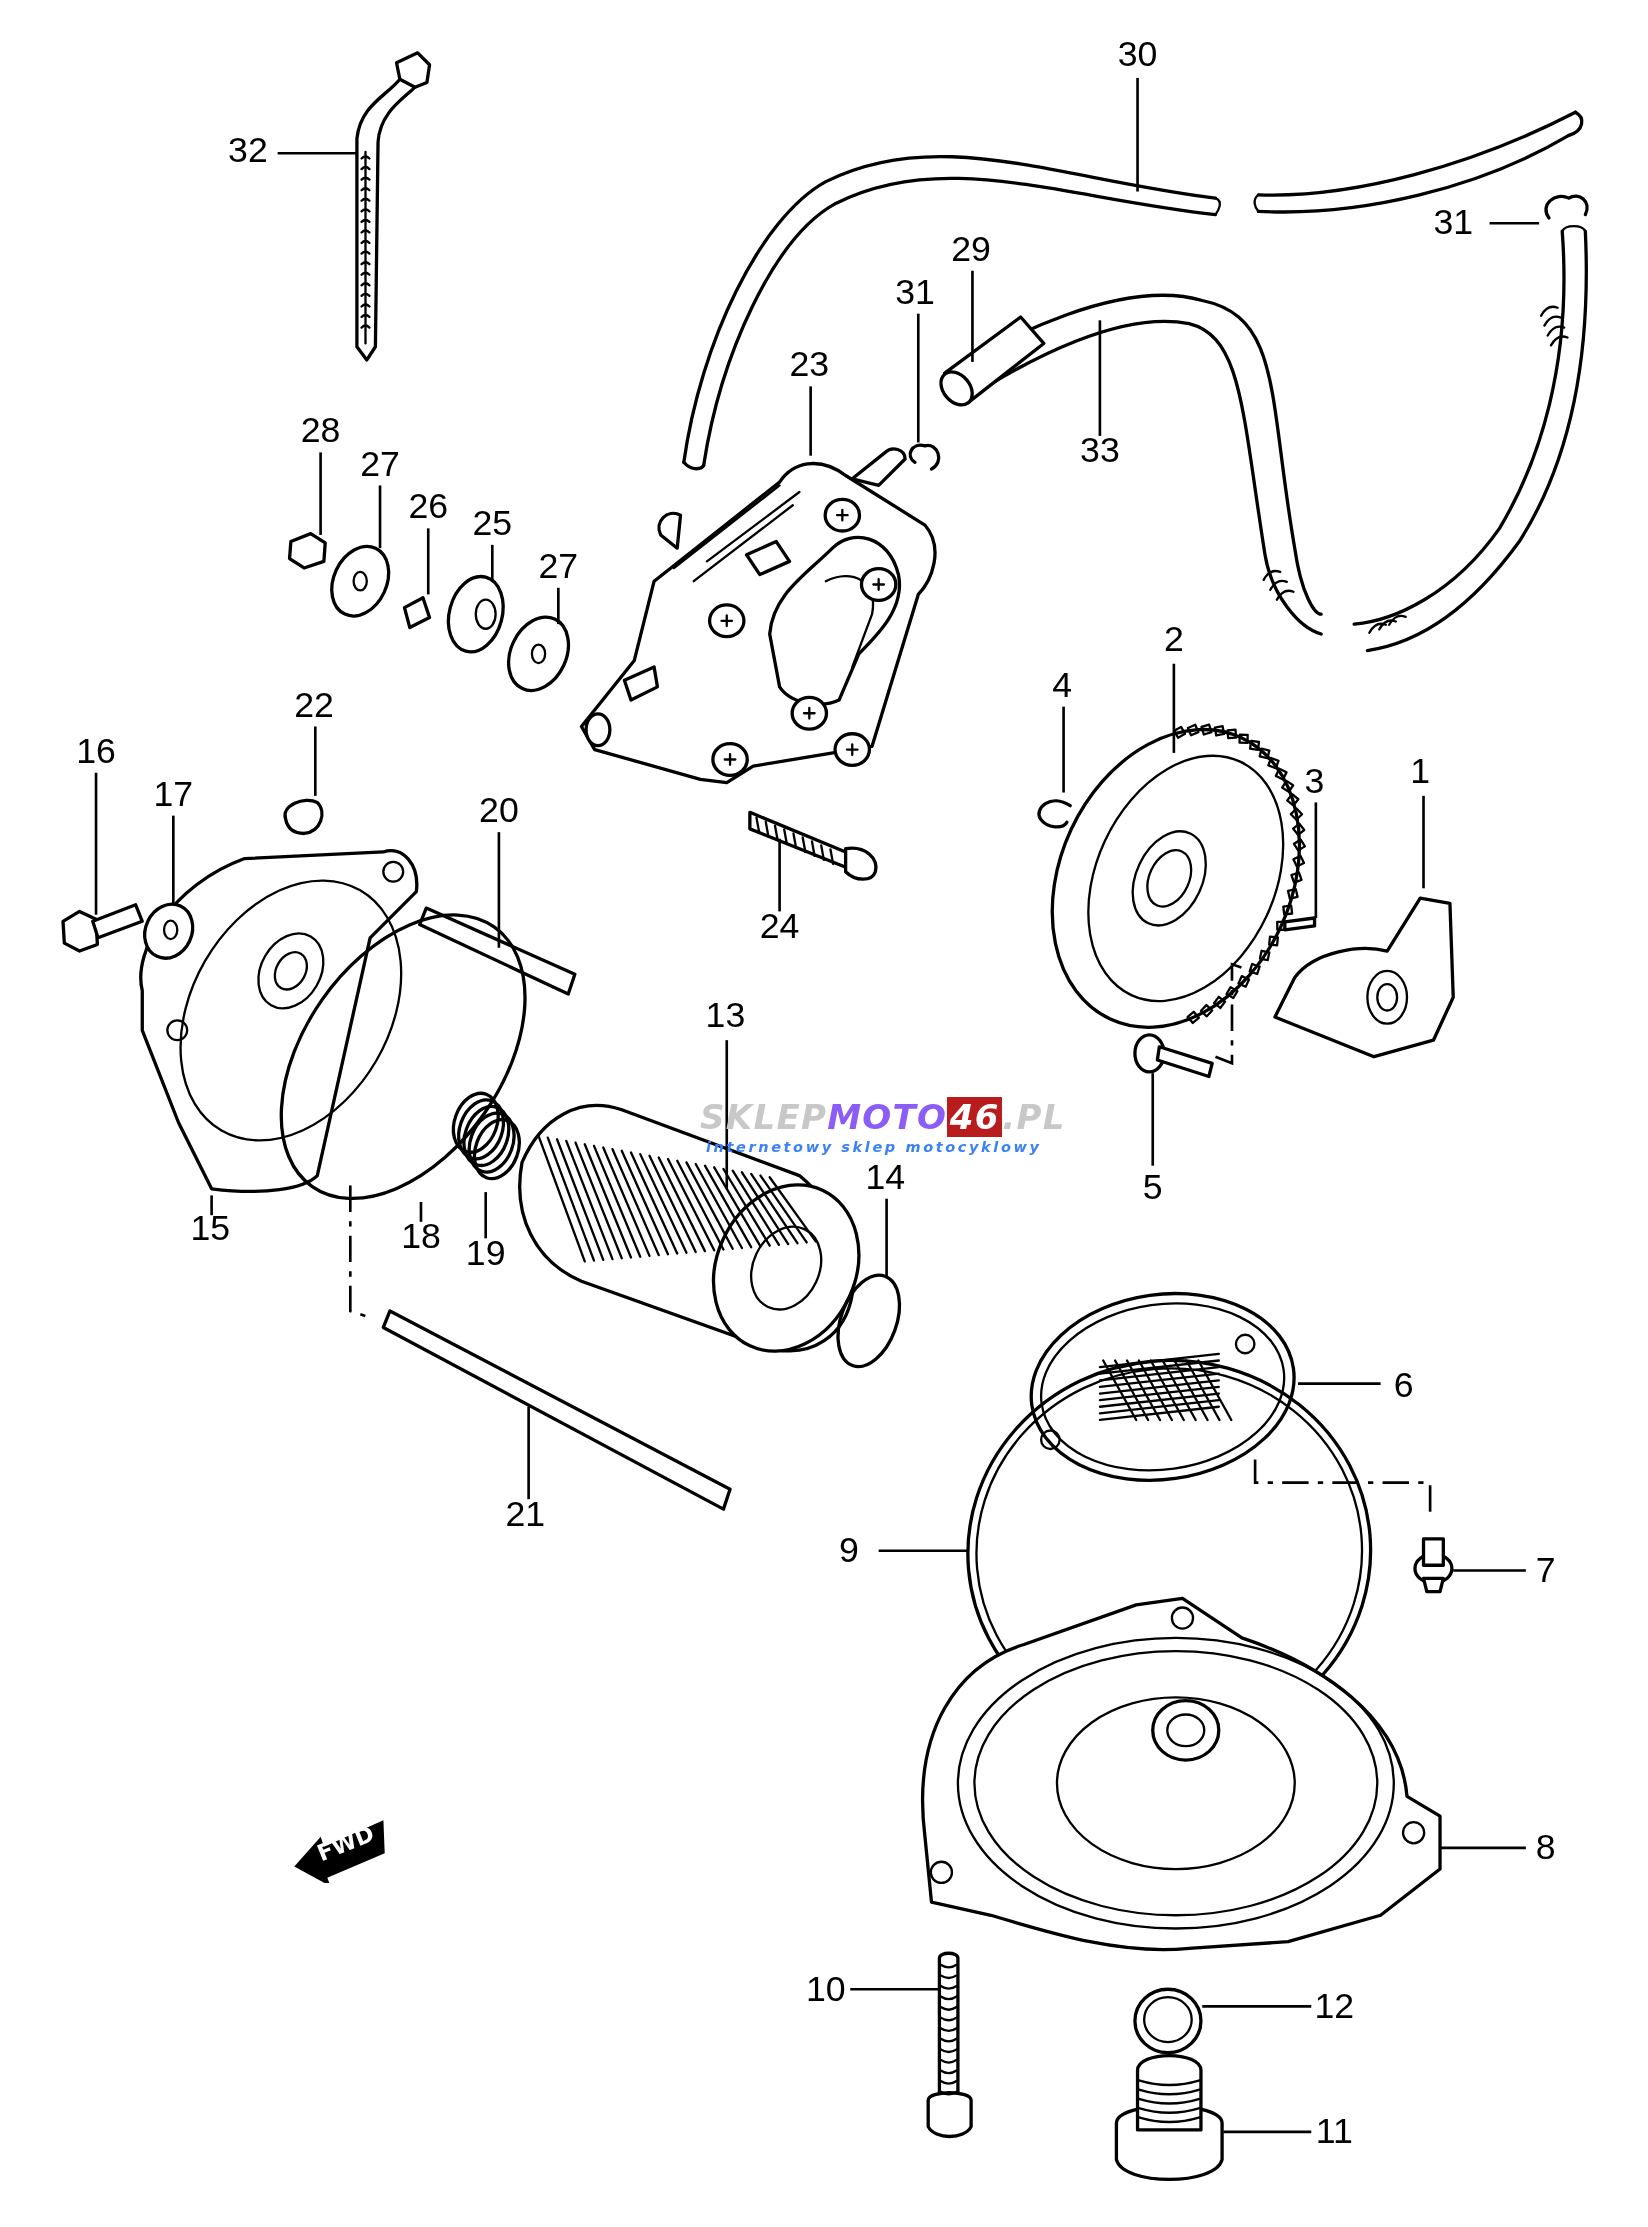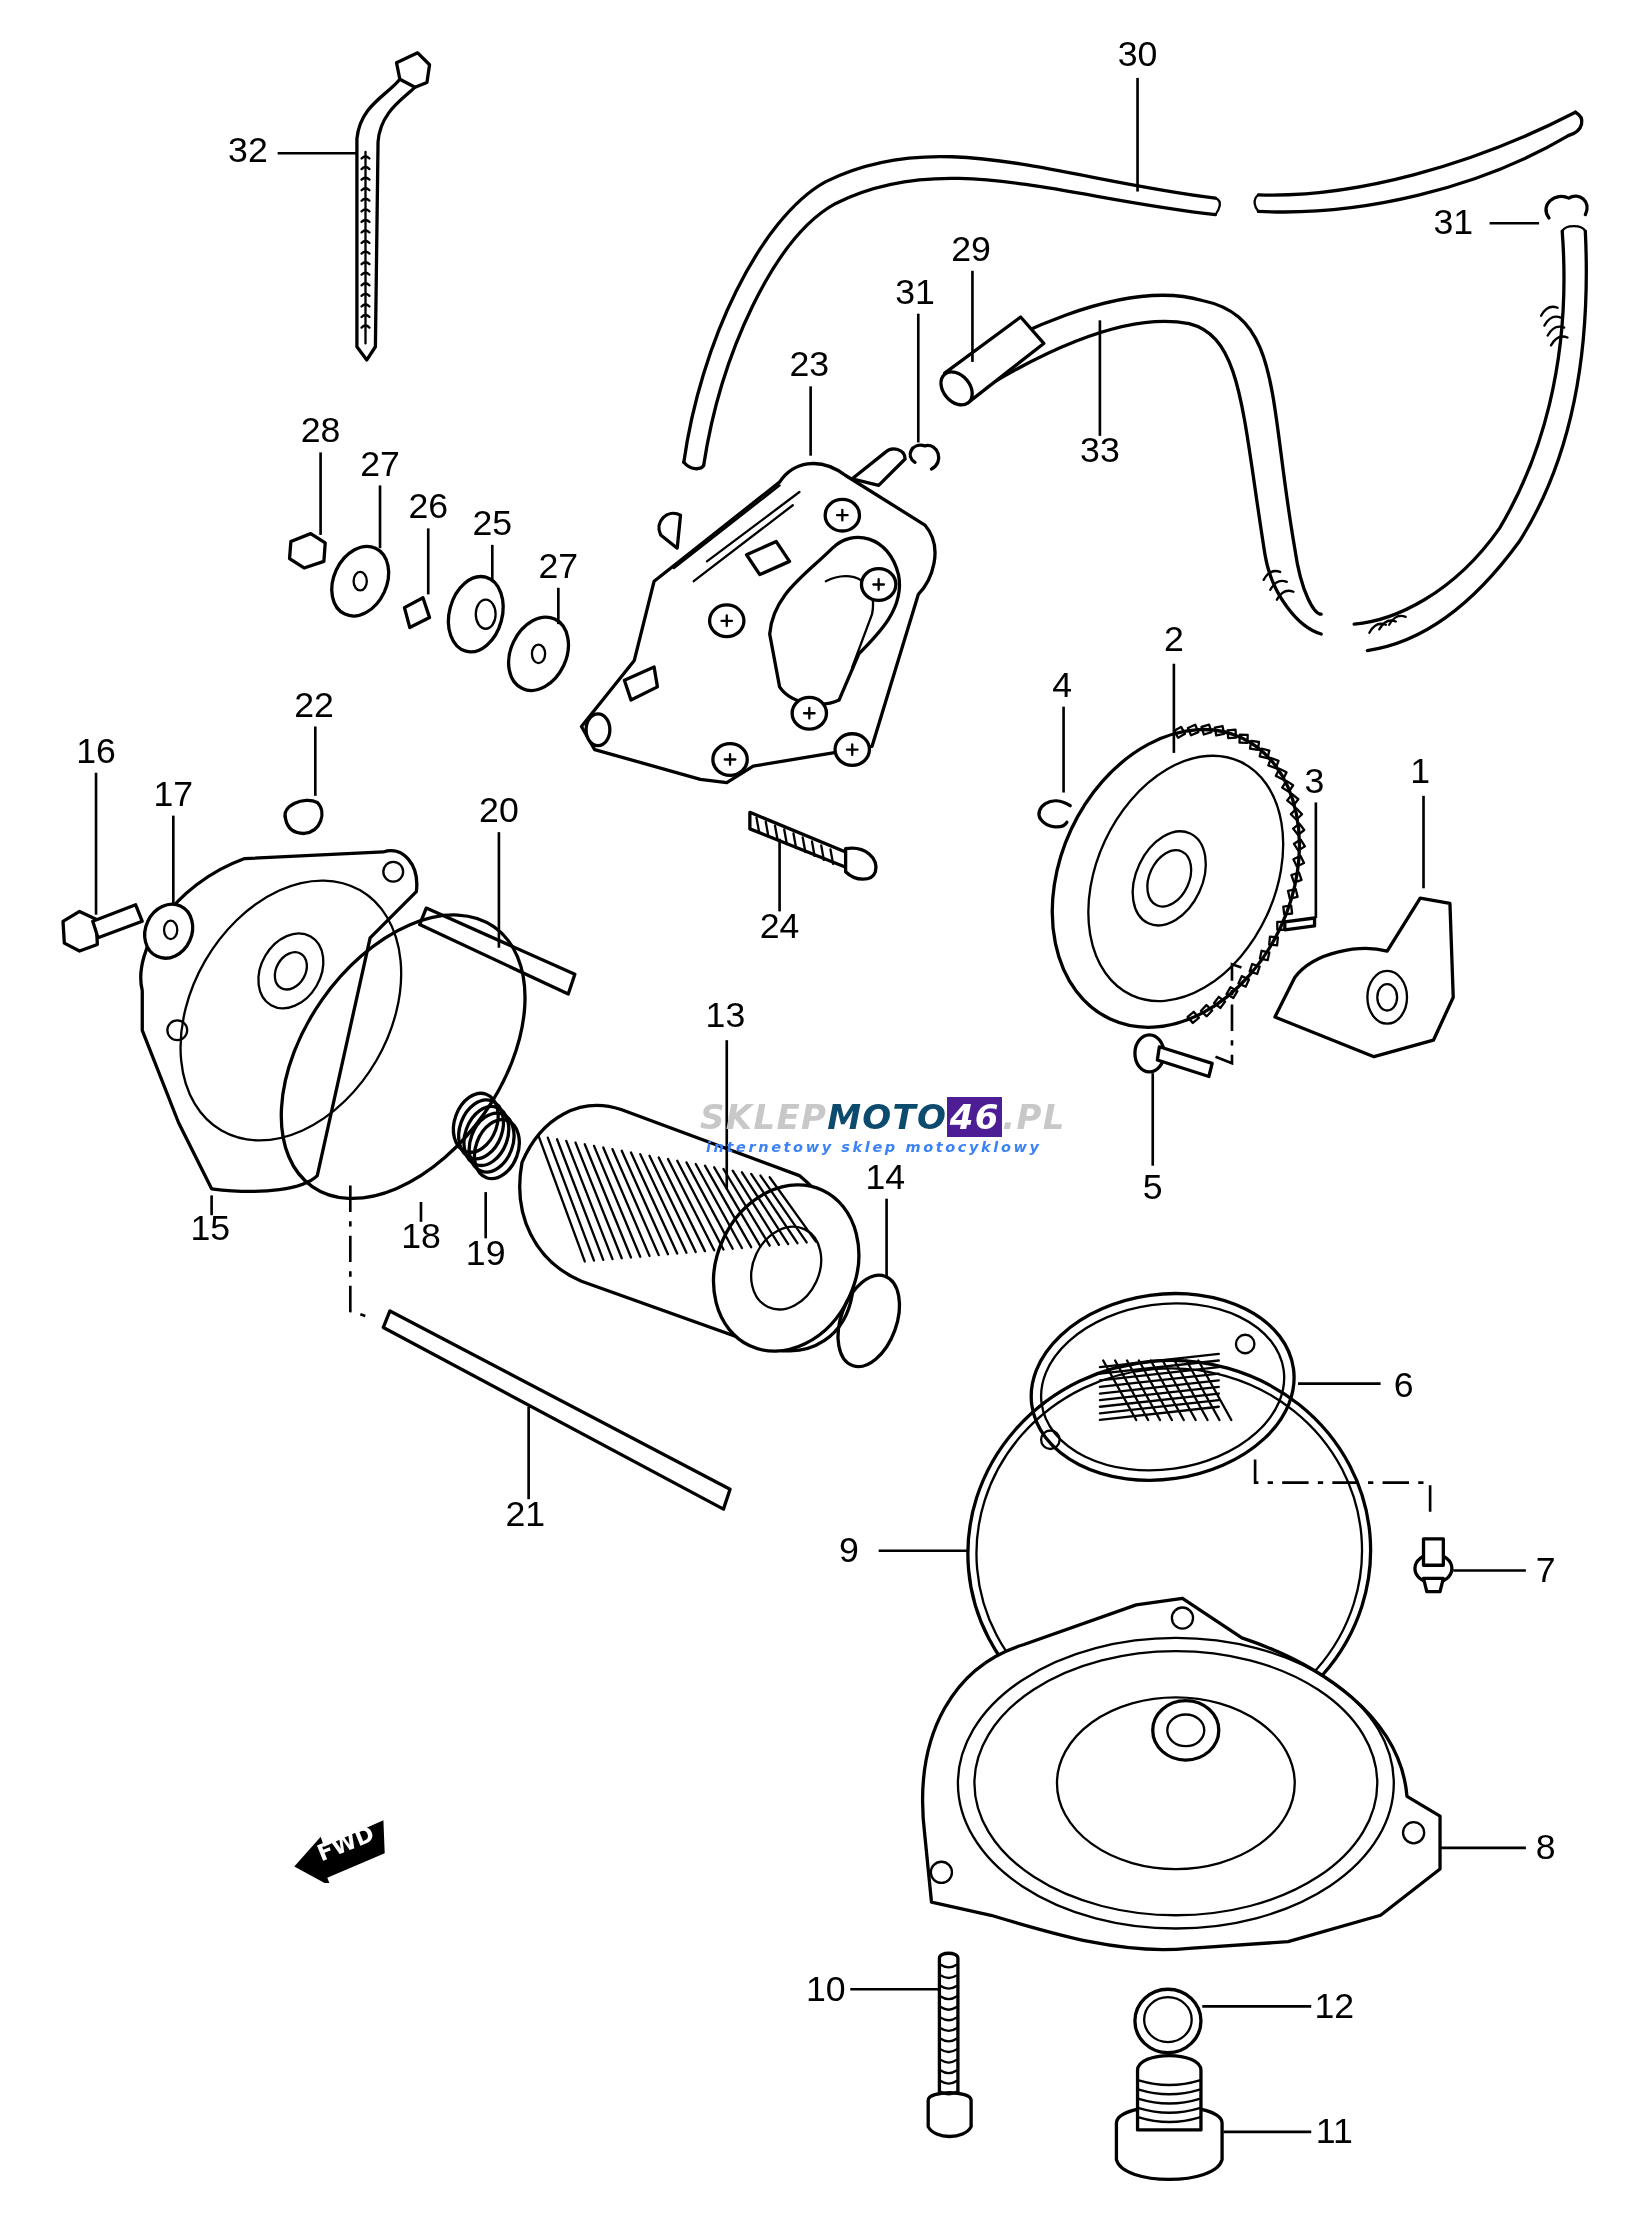--- a/index.html
+++ b/index.html
@@ -5,22 +5,22 @@
   html,body{margin:0;padding:0;background:#fff;}
   body{width:1649px;height:2227px;overflow:hidden;position:relative;font-family:"Liberation Sans",sans-serif;}
   #diagram{position:absolute;left:0;top:0;width:1649px;height:2227px;}
   .ln{fill:none;stroke:#000;stroke-width:5;stroke-linecap:round;stroke-linejoin:round;}
   .lt{fill:none;stroke:#000;stroke-width:3.5;stroke-linecap:round;stroke-linejoin:round;}
   .dash{fill:none;stroke:#000;stroke-width:4;stroke-dasharray:40 14 8 14;}
   .wf{fill:#fff;stroke:#000;stroke-width:5;stroke-linejoin:round;}
   .lbl{font-family:"Liberation Sans",sans-serif;font-size:54px;fill:#000;}
   .leader{stroke:#000;stroke-width:4;}
   .wm{position:absolute;left:700px;top:1097px;font-family:"DejaVu Sans",sans-serif;font-weight:bold;font-style:italic;font-size:34px;letter-spacing:1.3px;color:#c8c8c8;}
-  .wm .red{color:#0c4a6e;}
-  .wm .box{background:#4c1d95;color:#fff;padding:0 2.6px;}
+  .wm .red{color:#8b5cf6;}
+  .wm .box{background:#b91c1c;color:#fff;padding:0 2.6px;}
   .wm-sub{position:absolute;left:706px;top:1139px;font-family:"DejaVu Sans",sans-serif;font-style:italic;font-weight:bold;font-size:14.5px;letter-spacing:2.6px;color:#3b82f6;}
   .fwd{position:absolute;left:291px;top:1817px;width:99px;height:66px;}
   .fwd-text{position:absolute;left:316px;top:1830px;transform:rotate(-22deg);font-family:"DejaVu Sans",sans-serif;font-weight:bold;font-size:22.5px;color:#fff;}
 </style>
 </head>
 <body>
 
 <svg id="diagram" viewBox="0 0 2496 3372" xmlns="http://www.w3.org/2000/svg">
 
   <g>

